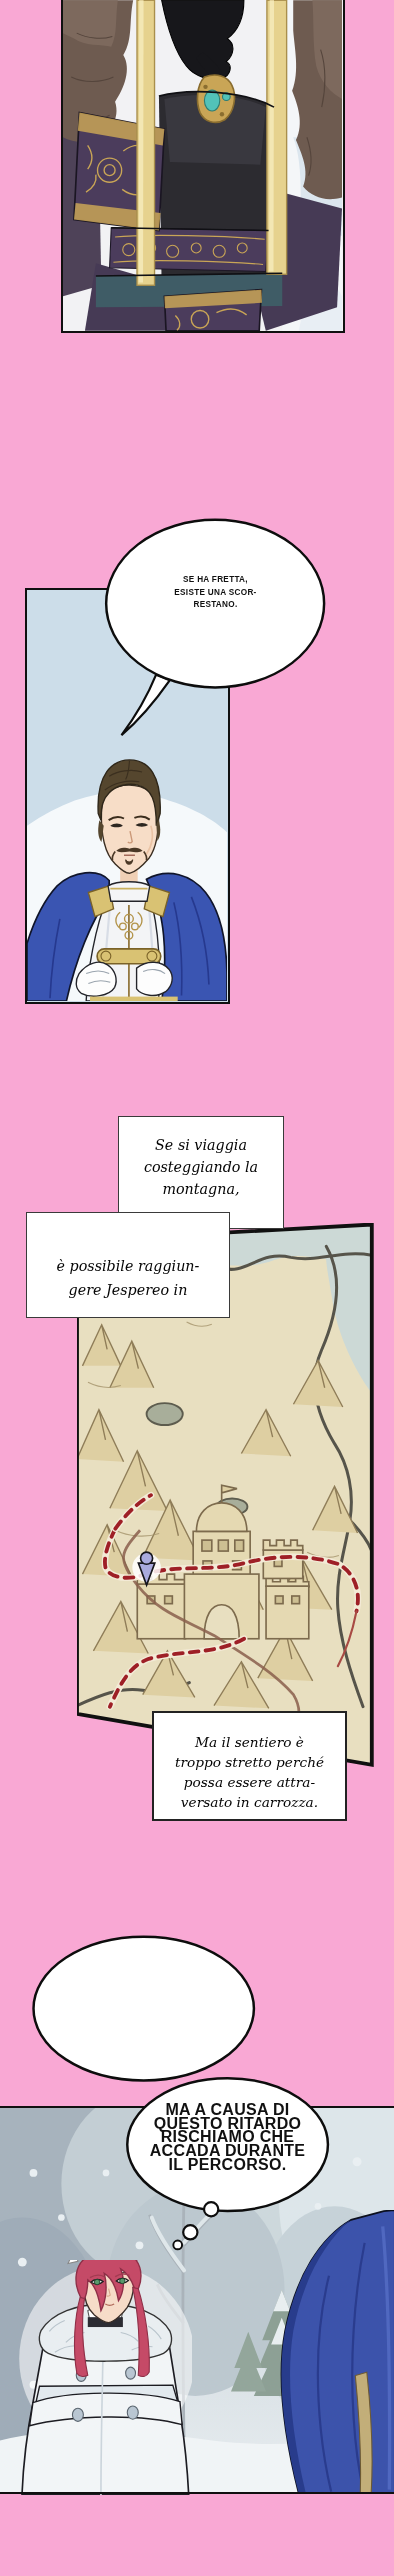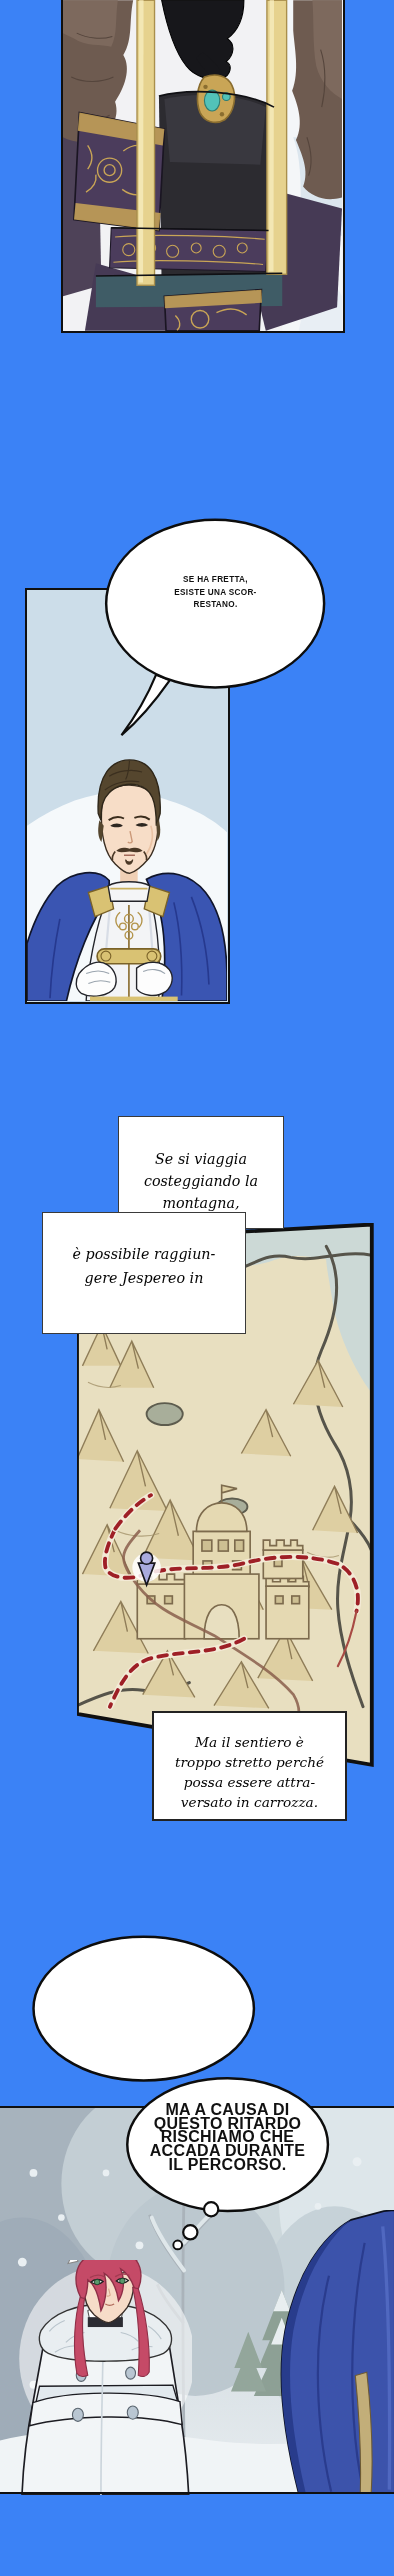--- a/index.html
+++ b/index.html
@@ -1,16 +1,16 @@
 <!DOCTYPE html>
 <html style="font-size:8.8px"><head>
 <meta charset="utf-8">
 <style>
   html,body{margin:0;padding:0;background:#ffffff;}
-  .page{position:relative;width:395px;height:2576px;background:#3b82f6;overflow:hidden;
+  .page{position:relative;width:395px;height:2576px;background:#f9a8d4;overflow:hidden;
         font-family:"Liberation Sans",sans-serif;}
   .abs{position:absolute;}
   .panel{position:absolute;box-sizing:border-box;border:2.2px solid #101010;}
   .dialogue{position:absolute;text-align:center;color:#111;
             font-family:"Liberation Sans",sans-serif;font-weight:700;}
   .caption{position:absolute;box-sizing:border-box;background:#fff;text-align:center;
            font-family:"DejaVu Serif","Liberation Serif",serif;font-style:italic;color:#050505;}
   .cap-line{white-space:nowrap;}
   .b1{font-size:8.2px;line-height:12.6px;letter-spacing:0.3px;}
   .t1{font-size:11px;line-height:18px;letter-spacing:0.3px;}
@@ -280,27 +280,27 @@
       <g>
         <circle cx="127" cy="628" r="26" fill="#ffffff" opacity="0.85"></circle>
         <path d="M112,620 L142,620 L127,660 Z" fill="#a9aade" stroke="#16161c" stroke-width="3"></path>
         <circle cx="127" cy="611" r="11" fill="#a9aade" stroke="#16161c" stroke-width="3"></circle>
       </g>
     </g>
     <polygon points="0,32 538,2 538,988 0,895" fill="none" stroke="#101010" stroke-width="7"></polygon>
   </svg>
 
   <div class="caption" style="left:118px;top:1116px;width:166px;height:113px;border:1.6px solid #3a3a3a;
-              font-size:14.3px;line-height:22px;padding-top:31px;">
+              font-size:14.3px;line-height:22px;padding-top:17px;">
     <div class="cap-line">Se si viaggia</div>
     <div class="cap-line">costeggiando la</div>
     <div class="cap-line">montagna,</div>
   </div>
-  <div class="caption" style="left:42px;top:1212px;width:204px;height:122px;border:1.6px solid #3a3a3a;
-              font-size:14.3px;line-height:23.6px;padding-top:30px;">
+  <div class="caption" style="left:26px;top:1212px;width:204px;height:106px;border:1.6px solid #3a3a3a;
+              font-size:14.3px;line-height:23.6px;padding-top:42px;">
     <div class="cap-line">è possibile raggiun-</div>
     <div class="cap-line">gere Jespereo in</div>
   </div>
 
   <div class="caption" style="left:152px;top:1711px;width:195px;height:110px;border:2.2px solid #222;
               font-size:13.7px;line-height:20px;padding-top:18.6px;">
     <div class="cap-line">Ma il sentiero è</div>
     <div class="cap-line">troppo stretto perché</div>
     <div class="cap-line">possa essere attra-</div>
     <div class="cap-line">versato in carrozza.</div>

